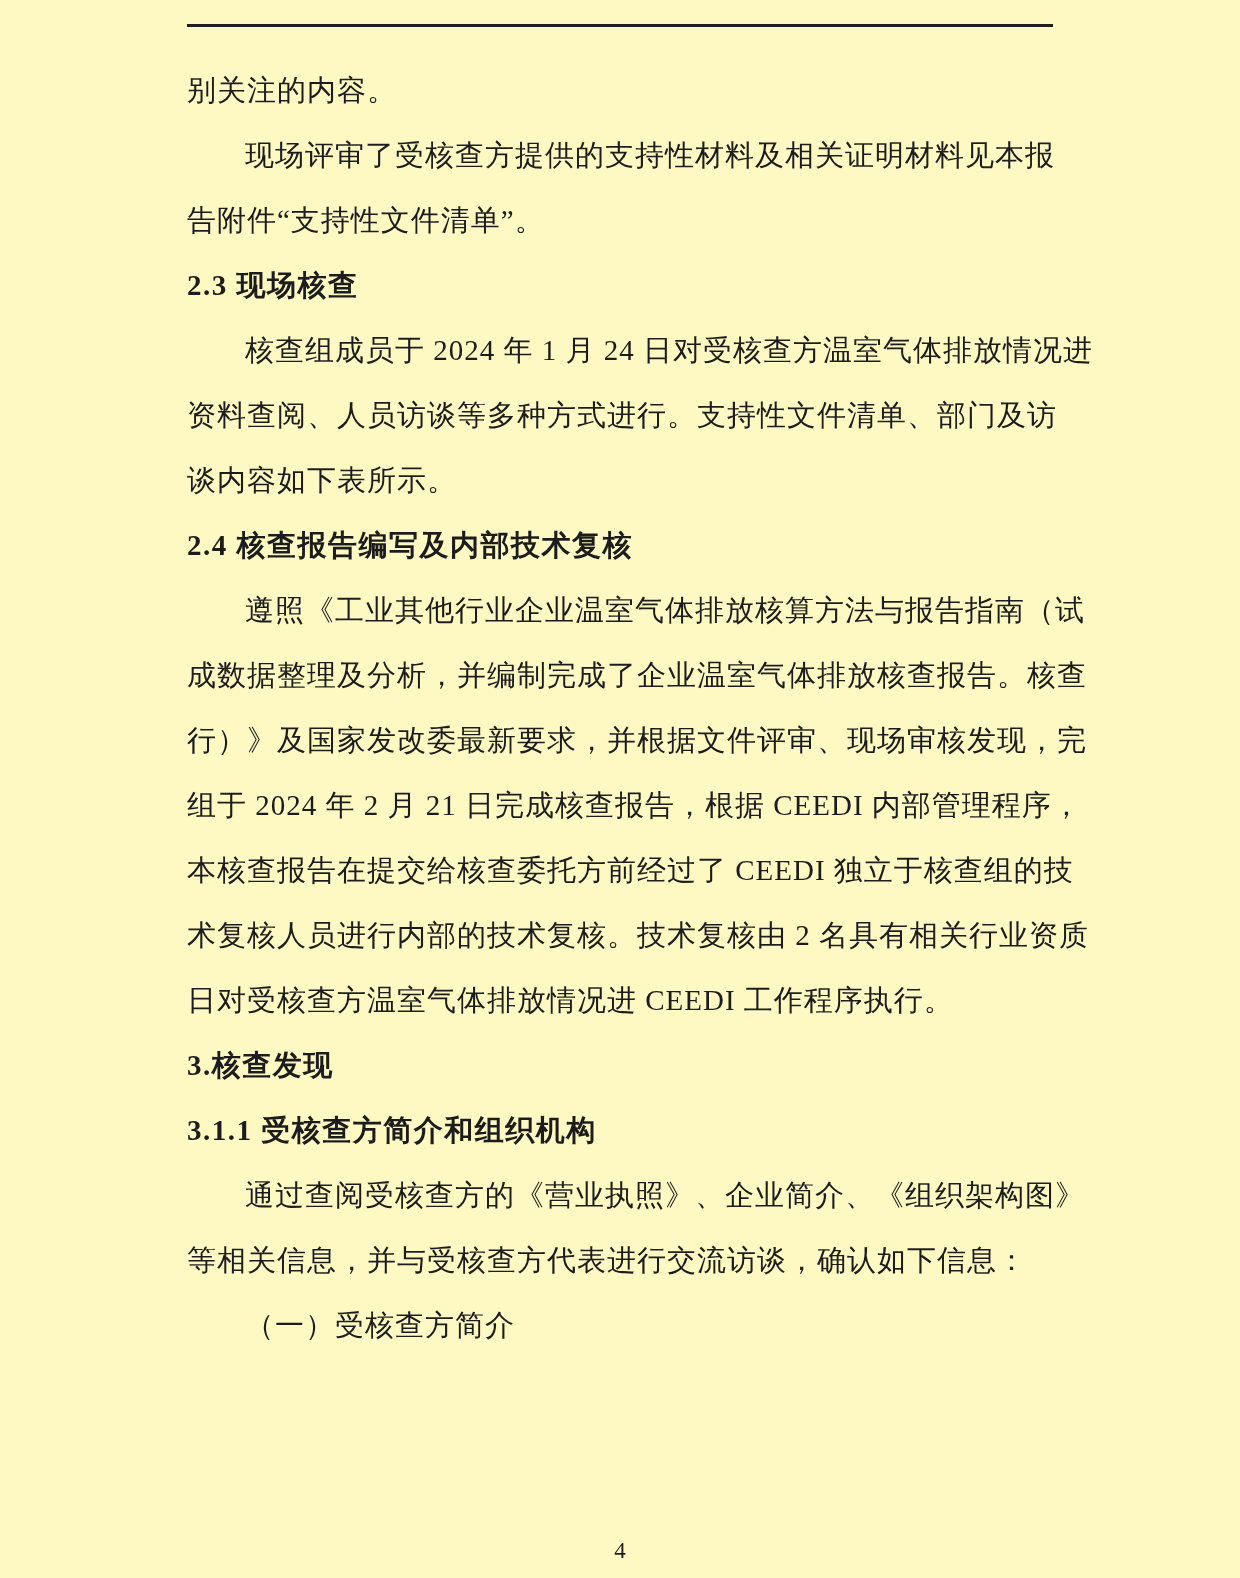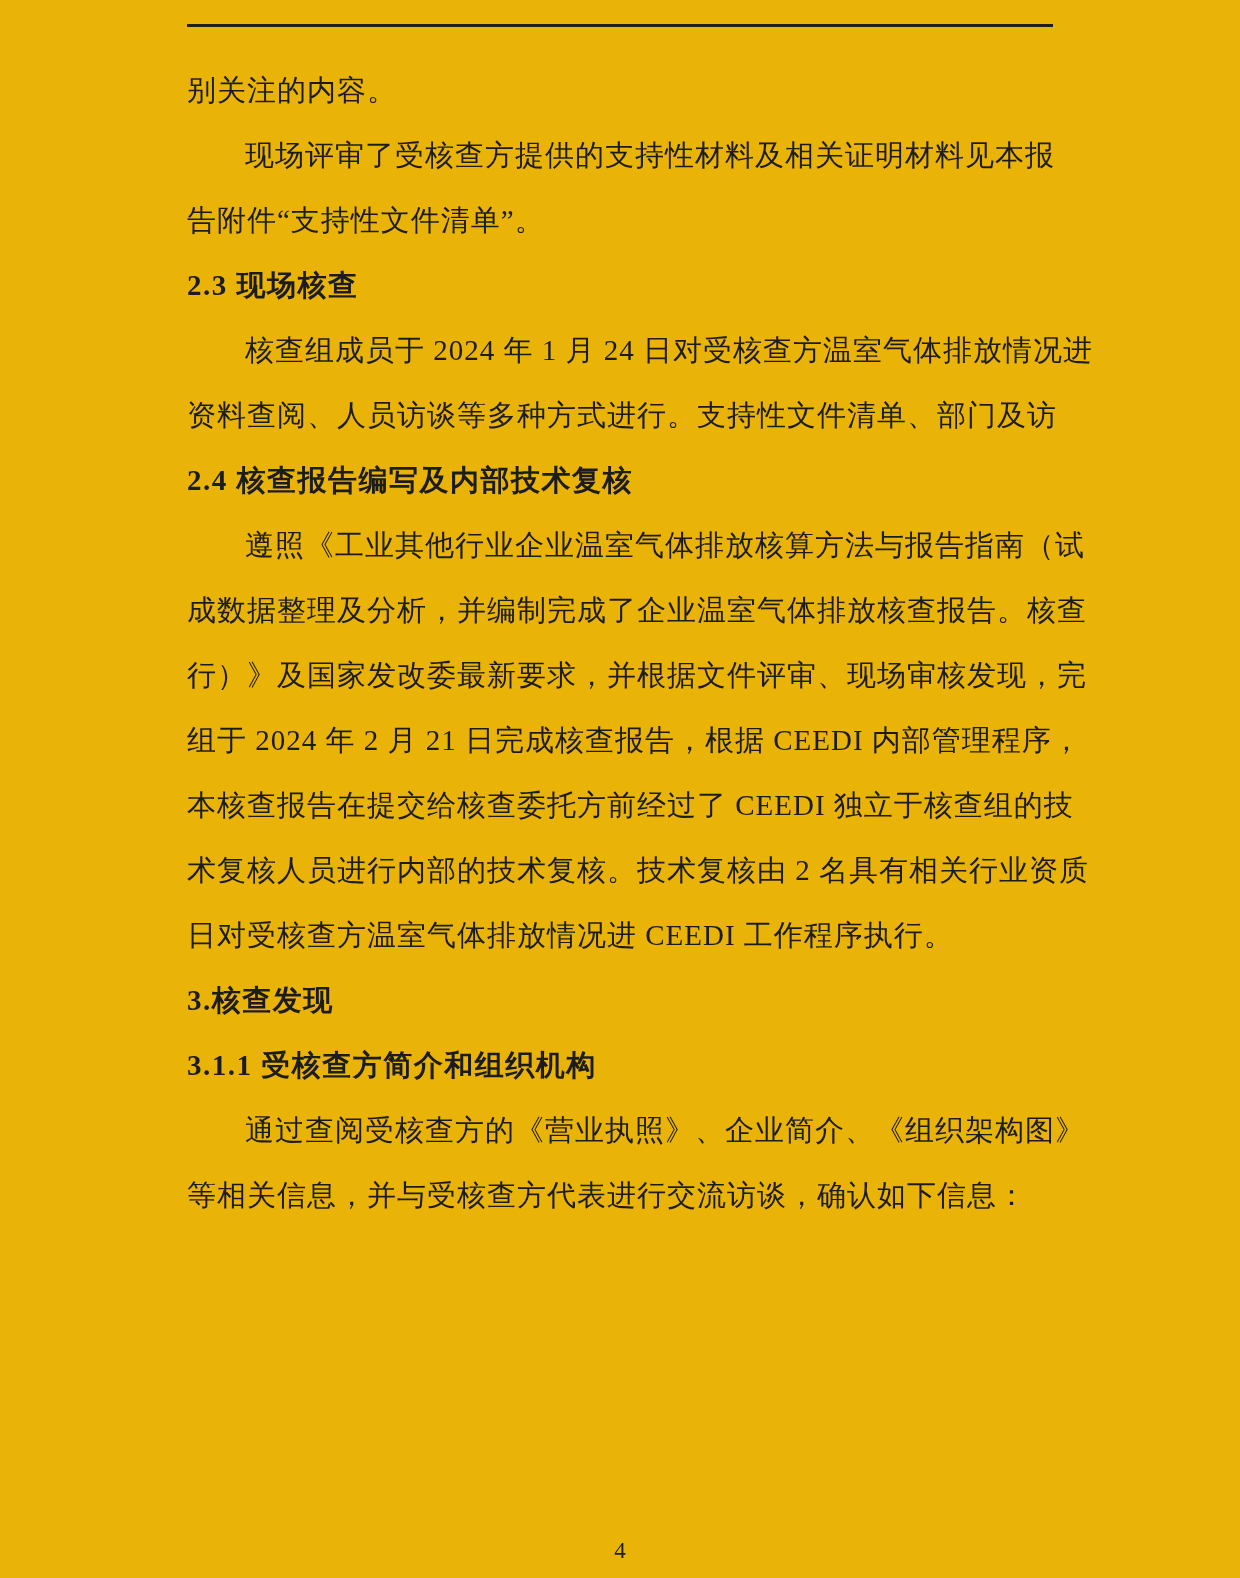--- a/index.html
+++ b/index.html
@@ -11,21 +11,21 @@
     width: 1240px;
     height: 1578px;
     position: relative;
     font-family: "Liberation Serif", "DejaVu Serif", serif;
     color: #1c1c1c;
     overflow: hidden;
   }
   .page {
     position: absolute;
     inset: 0;
-    background: #eab308;
+    background: #fef9c3;
   }
   .header-rule {
     position: absolute;
     top: 24px;
     left: 187px;
     width: 866px;
     height: 0;
     border-top: 3px solid #1f1f1f;
   }
   .content {
@@ -67,29 +67,31 @@
 
   <div class="header-rule"></div>
 
   <div class="content">
     <div class="line">别关注的内容。</div>
     <div class="line indent">现场评审了受核查方提供的支持性材料及相关证明材料见本报</div>
     <div class="line">告附件“支持性文件清单”。</div>
     <div class="line heading">2.3 现场核查</div>
     <div class="line indent">核查组成员于 2024 年 1 月 24 日对受核查方温室气体排放情况进</div>
     <div class="line">资料查阅、人员访谈等多种方式进行。支持性文件清单、部门及访</div>
+    <div class="line">谈内容如下表所示。</div>
     <div class="line heading">2.4 核查报告编写及内部技术复核</div>
     <div class="line indent">遵照《工业其他行业企业温室气体排放核算方法与报告指南（试</div>
     <div class="line">成数据整理及分析，并编制完成了企业温室气体排放核查报告。核查</div>
     <div class="line">行）》及国家发改委最新要求，并根据文件评审、现场审核发现，完</div>
     <div class="line">组于 2024 年 2 月 21 日完成核查报告，根据 CEEDI 内部管理程序，</div>
     <div class="line">本核查报告在提交给核查委托方前经过了 CEEDI 独立于核查组的技</div>
     <div class="line">术复核人员进行内部的技术复核。技术复核由 2 名具有相关行业资质</div>
     <div class="line">日对受核查方温室气体排放情况进 CEEDI 工作程序执行。</div>
     <div class="line heading">3.核查发现</div>
     <div class="line heading">3.1.1 受核查方简介和组织机构</div>
     <div class="line indent">通过查阅受核查方的《营业执照》、企业简介、《组织架构图》</div>
     <div class="line">等相关信息，并与受核查方代表进行交流访谈，确认如下信息：</div>
+    <div class="line indent">（一）受核查方简介</div>
   </div>
 
   <div class="footer">4</div>
 
 </div>
 
 </body></html>

